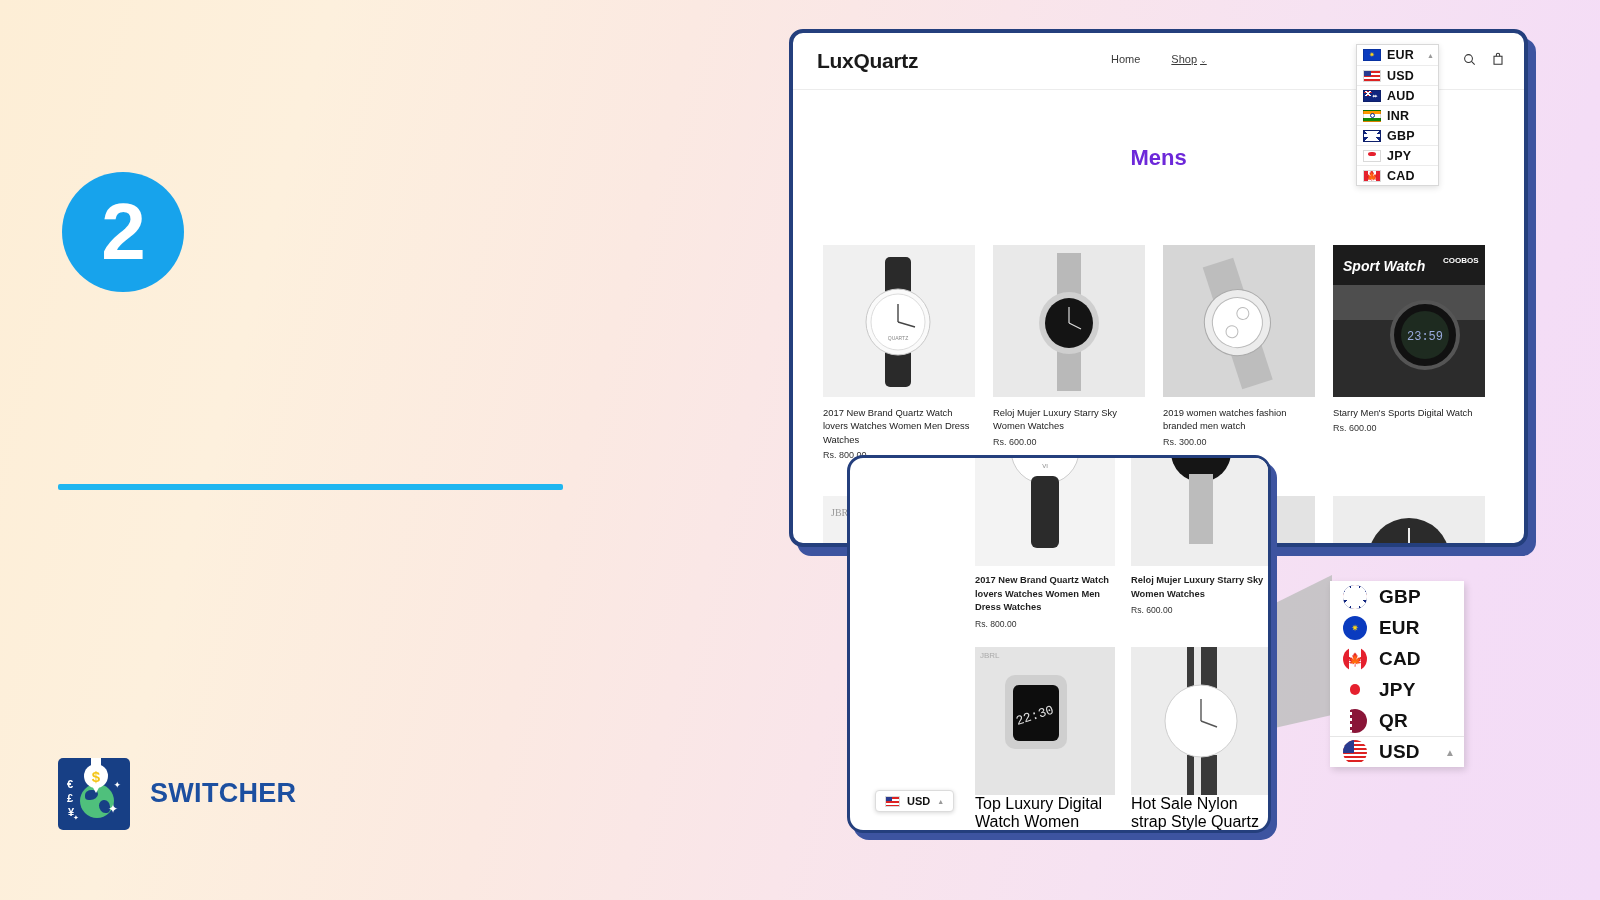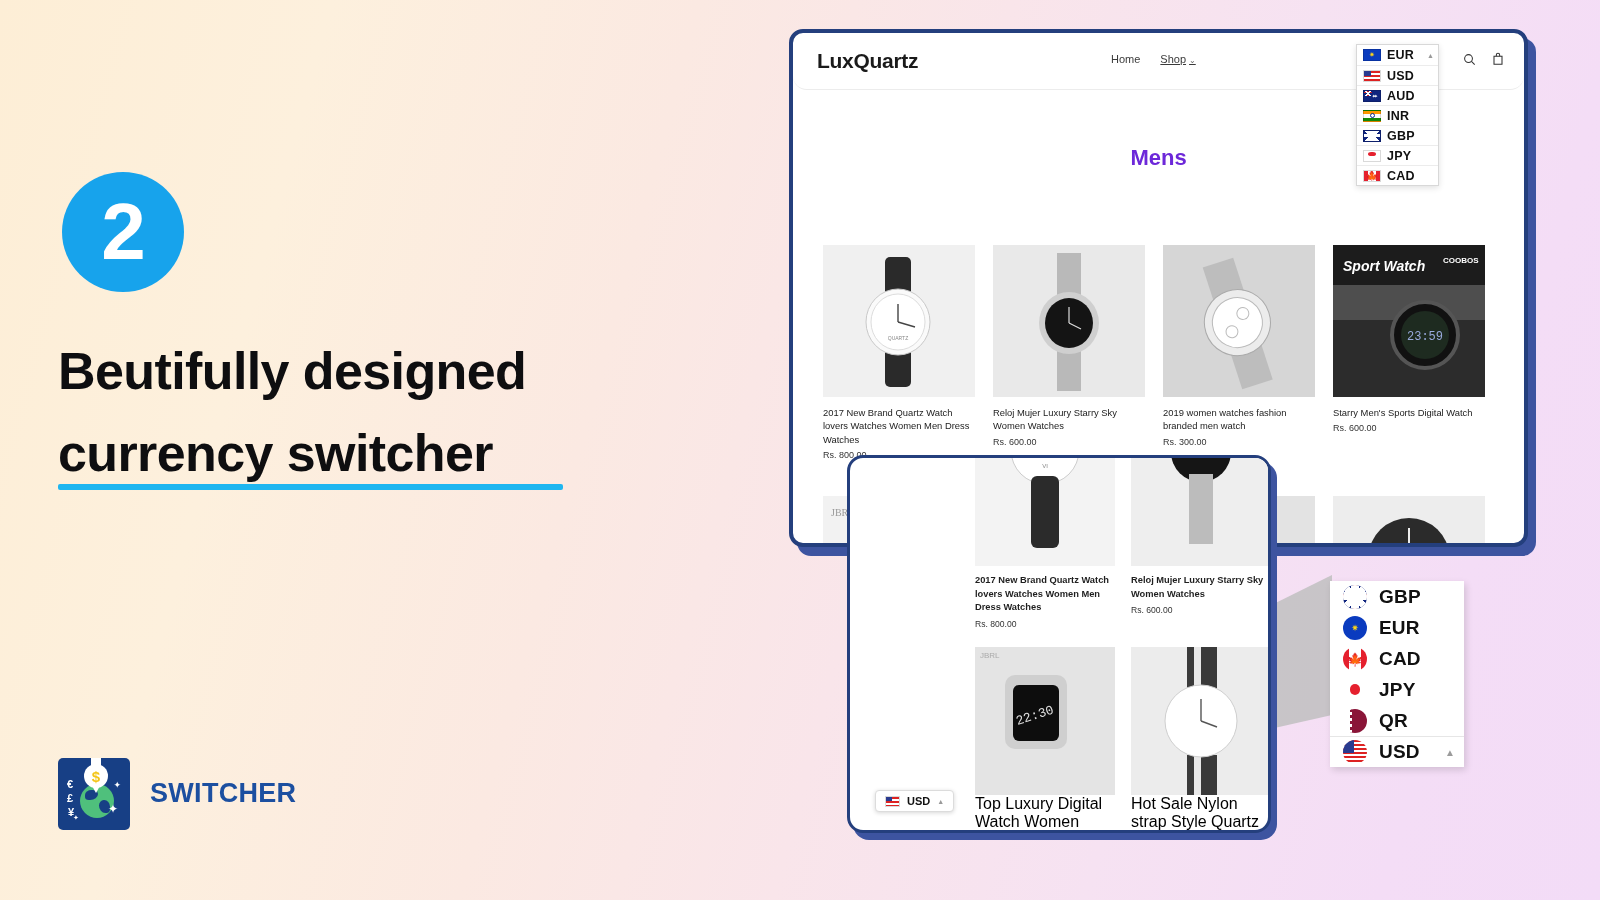--- a/index.html
+++ b/index.html
@@ -84,24 +84,24 @@
 
   
   .browser {
     position:absolute; left:789px; top:29px; width:739px; height:518px;
     background:#ffffff; border:4px solid #243f7d; border-radius:14px;
     box-shadow:8px 9px 0 0 #3d54a0;
     overflow:hidden;
   }
   .site-header {
     height:57px; display:flex; align-items:center; padding:0 24px;
-    position:relative; border-bottom:1px solid #ececec;border-radius:14px;
+    position:relative; border-bottom:1px solid #ececec;
   }
   .site-logo { font-size:21px; font-weight:700; color:#1a1a1a; letter-spacing:-0.3px; }
-  .site-nav { position:absolute; left:318px; top:20px; display:flex; gap:20px; align-items:flex-start; }
+  .site-nav { position:absolute; left:318px; top:20px; display:flex; gap:31px; align-items:flex-start; }
   .site-nav a { font-size:11px; color:#3a3a3a; text-decoration:none; }
   .site-nav a.u { text-decoration:underline; }
   .site-nav .caret { font-size:8px; color:#666; margin-left:3px; }
   .hdr-icons { position:absolute; right:20px; top:19px; display:flex; gap:16px; align-items:center; }
   .hdr-icons svg { display:block; }
 
   .collection-title {
     text-align:center; font-size:22px; font-weight:700; color:#6d28d9;
     padding-top:55px; padding-bottom:52px;
   }
@@ -233,24 +233,20 @@
 </style>
 </head>
 <body>
 
 <div class="left-panel">
 
   <div class="step-badge">
     <span>2</span>
   </div>
 
-  <div class="headline">
-    <span class="l1">Beutifully designed</span>
-    <span class="l2">currency switcher</span>
-  </div>
   <div class="headline-underline"></div>
 
   <div class="logo-block">
     <div class="logo-mark">
       <span class="cur c1">€</span>
       <span class="cur c2">£</span>
       <span class="cur c3">¥</span>
       <div class="globe"></div>
       <div class="pin">
         <span class="dollar">$</span>

